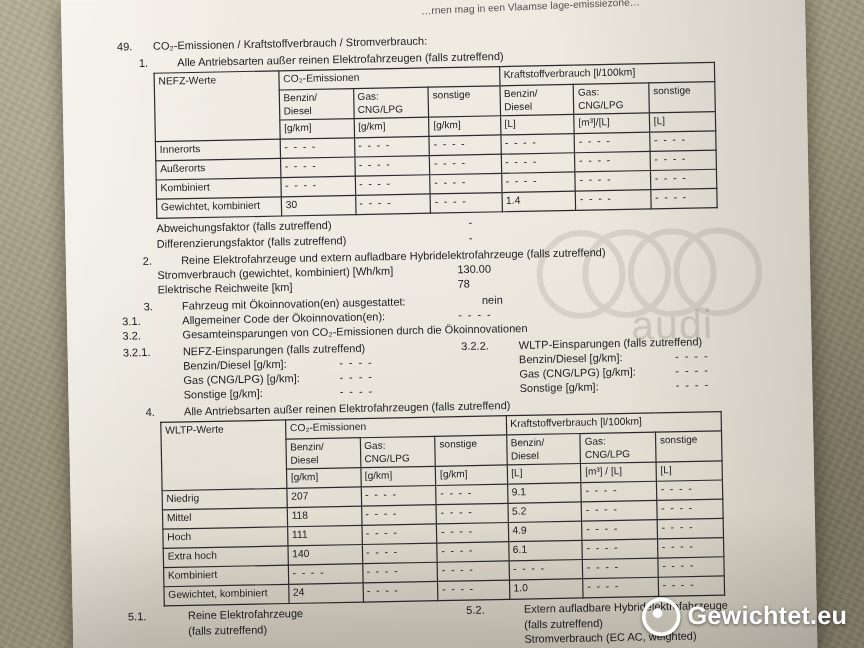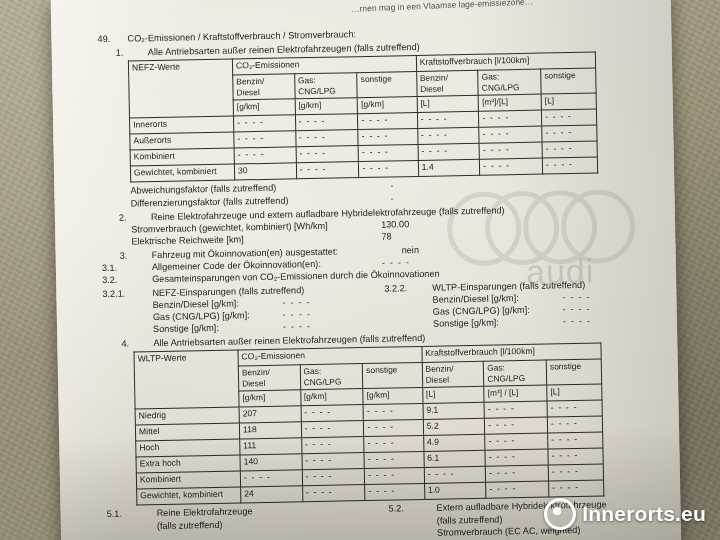--- a/index.html
+++ b/index.html
@@ -383,14 +383,14 @@
       </div>
     </div>
 
   </div>
 
   <div class="shadow-bottom"></div>
 </div>
 
 <div class="wm">
   <span class="mark"></span>
-  <span>Innerorts.eu</span>
+  <span>Gewichtet.eu</span>
 </div>
 
 </body></html>

